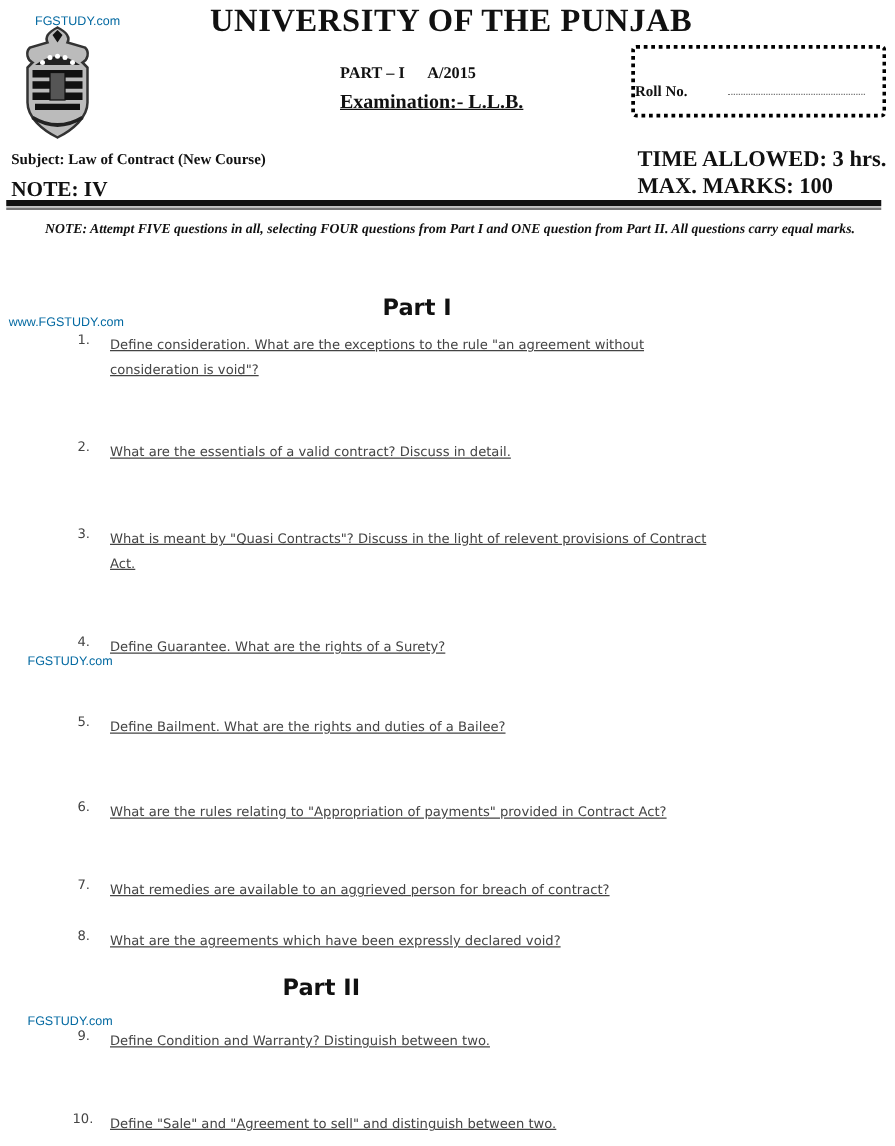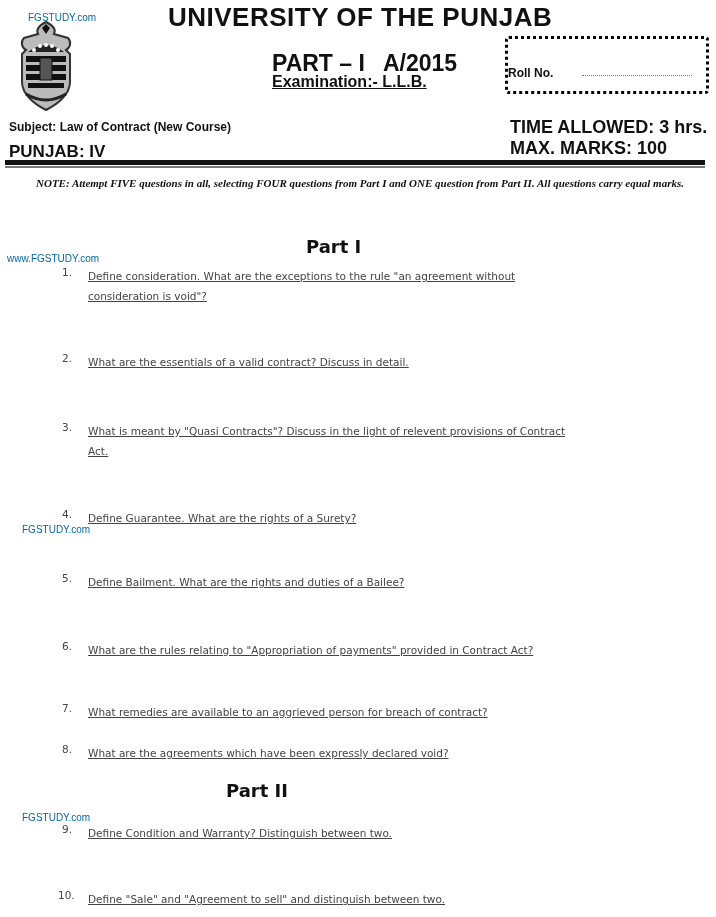--- a/index.html
+++ b/index.html
@@ -1,21 +1,21 @@
 <!DOCTYPE html>
 <html><head>
 <meta charset="utf-8">
 <style>
   html, body { margin: 0; padding: 0; background: #ffffff; }
   body { width: 716px; height: 917px; position: relative; overflow: hidden; color: #111; }
   .abs { position: absolute; }
-  .serif-b { font-family: Liberation Sans, sans-serif; font-weight: bold; }
+  .serif-b { font-family: Liberation Serif, serif; font-weight: bold; }
   .watermark { font-family: "Liberation Sans", sans-serif; font-size: 10px; color: #0369a1; }
   .title { left: 168px; top: 2px; font-size: 26px; letter-spacing: 0.5px; }
-  .part-line { left: 272px; top: 50px; font-size: 23px; }
+  .part-line { left: 272px; top: 50px; font-size: 13px; }
   .part-line .year { margin-left: 18px; }
   .exam-line { left: 272px; top: 73px; font-size: 16px; text-decoration: underline; }
   .rollbox { left: 505px; top: 36px; width: 198px; height: 52px; border: 3px dotted #000; border-radius: 4px; }
   .rollbox .lbl { position: absolute; left: 0; top: 27px; font-size: 12px; }
   .rollbox .dots { position: absolute; left: 74px; top: 36px; width: 110px; border-bottom: 1px dotted #777; }
   .subject { left: 9px; top: 120px; font-size: 12px; }
   .paper { left: 9px; top: 142px; font-size: 17px; }
   .time { left: 510px; top: 117px; font-size: 18px; }
   .marks { left: 510px; top: 138px; font-size: 18px; }
   .rule { left: 5px; top: 160px; width: 700px; height: 5px; background: #111; }
@@ -54,21 +54,21 @@
   <span>PART – I</span><span class="year">A/2015</span>
 </div>
 <div class="abs serif-b exam-line">Examination:- L.L.B.</div>
 
 <div class="abs rollbox">
   <span class="lbl serif-b">Roll No.</span>
   <span class="dots"></span>
 </div>
 
 <div class="abs serif-b subject">Subject: Law of Contract (New Course)</div>
-<div class="abs serif-b paper">PUNJAB: IV</div>
+<div class="abs serif-b paper">NOTE: IV</div>
 <div class="abs serif-b time">TIME ALLOWED: 3 hrs.</div>
 <div class="abs serif-b marks">MAX. MARKS: 100</div>
 
 <div class="abs rule"></div>
 <div class="abs rule2"></div>
 
 <div class="abs note">NOTE: Attempt FIVE questions in all, selecting FOUR questions from Part I and ONE question from Part II. All questions carry equal marks.</div>
 
 <div class="abs part-head" style="left:306px; top:236px;">Part I</div>
 <div class="abs watermark" style="left:7px; top:253px;">www.FGSTUDY.com</div>

